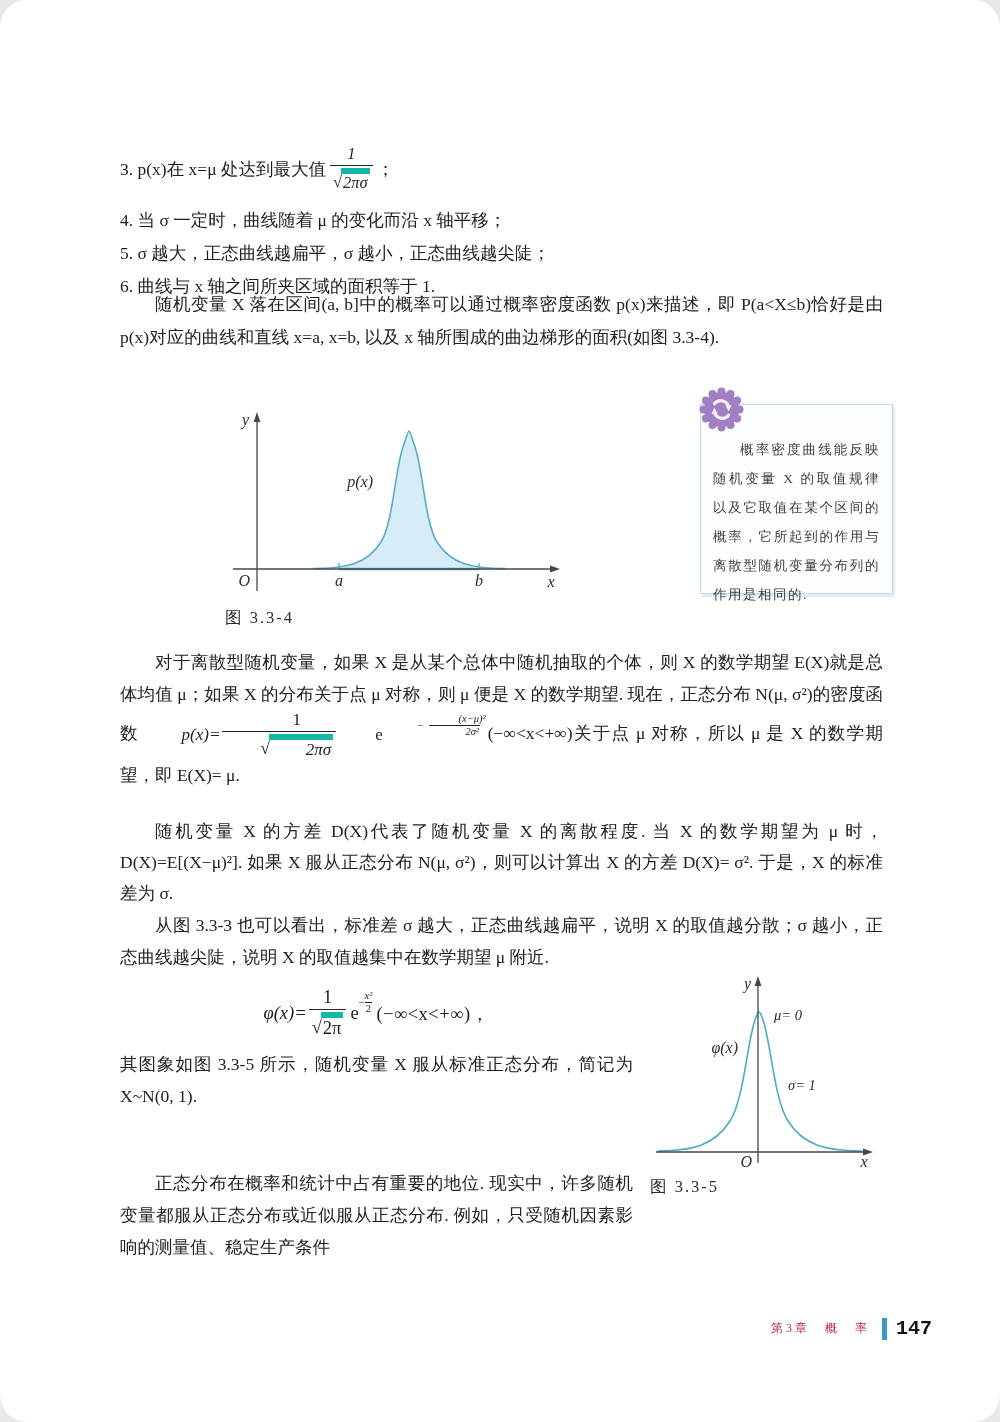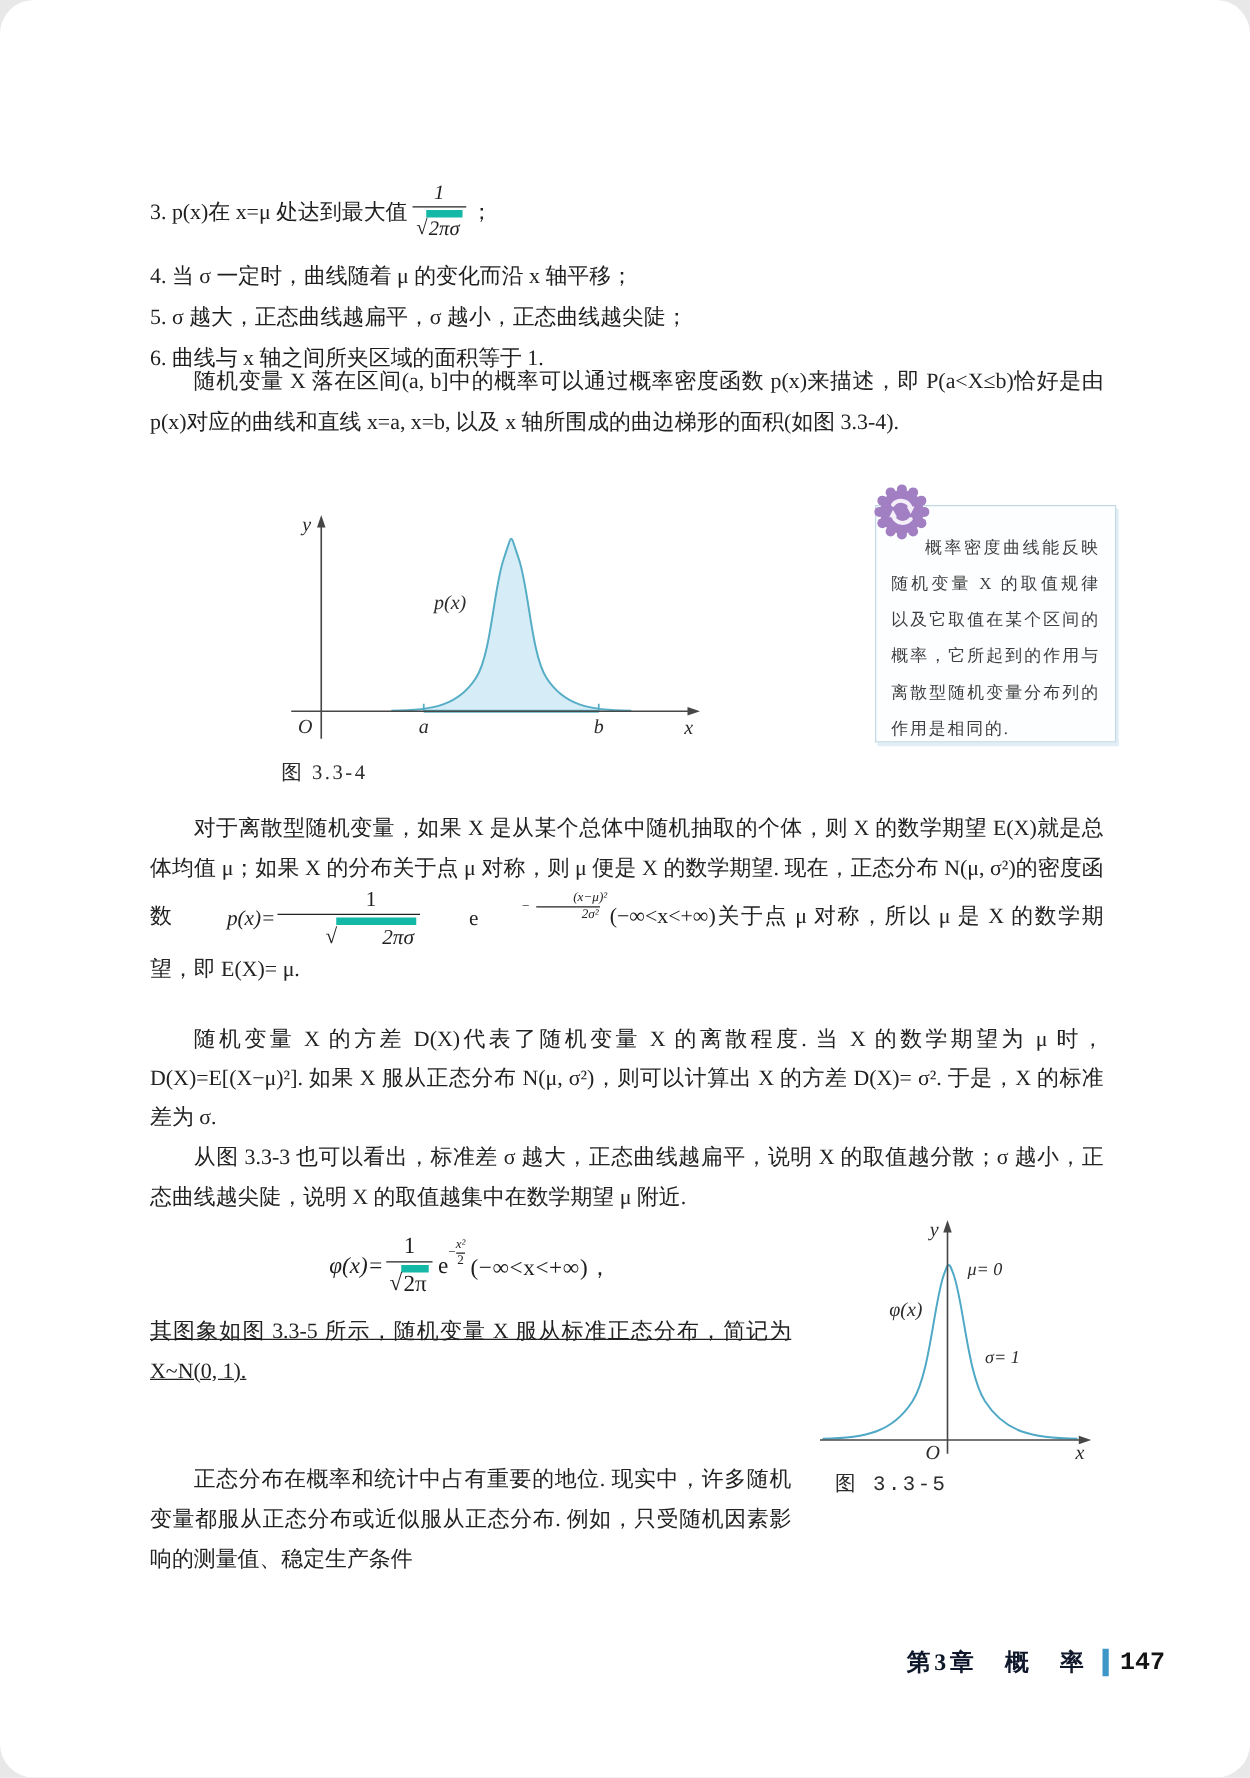--- a/index.html
+++ b/index.html
@@ -25,29 +25,29 @@
   .mfrac{display:inline-flex; flex-direction:column; align-items:center; line-height:1.1;}
   .mden{border-top:0.9px solid #222; padding:0 1px;font-family:Liberation Serif, serif;}
   .f-range{margin-left:4px; letter-spacing:0.5px;}
   .display-formula{display:flex; justify-content:center; align-items:center; font-size:18.5px; margin:6px 0 8px; text-indent:0;}
   .keyword{color:#2b7fb5;}
   
   .caption{font-size:16.5px; letter-spacing:2px; color:#2c2c2c; text-align:left;}
   
   .notebox{
     box-sizing:border-box; border:1px solid #c3d9e5; background:#fdfeff;
-    box-shadow:2px 3px 0 #e2eef5; padding:18px 12px 0 12px;
+    box-shadow:2px 3px 0 #e2eef5; padding:30px 12px 0 12px;
   }
   .notebox .note-text{
     font-size:13.5px; line-height:29px; letter-spacing:1.5px; color:#3e3e3e;
     text-align:justify; text-indent:2em;
   }
   
   .footer{display:flex; justify-content:flex-end; align-items:center;}
-  .footer .chapter{font-size:19px; color:#0f172a; letter-spacing:3px;font-weight:bold;}
+  .footer .chapter{font-size:12px; color:#be185d; letter-spacing:3px;}
   .footer .bar{width:5px; height:22px; background:#3e96c8; margin:0 9px 0 12px;}
   .footer .pagenum{font-family:Liberation Mono, monospace; font-weight:bold; font-size:20px; color:#141414;}
   svg text{font-family:"Liberation Serif","DejaVu Serif",serif;}
   .svglbl{font-style:italic; font-size:16px; fill:#2c2c2c;}
   .svglbl-s{font-style:italic; font-size:14.5px; fill:#2c2c2c;}
 </style>
 </head>
 <body>
 
 <div class="page">
@@ -161,37 +161,37 @@
       <span class="f-base">e</span>
       <span class="sup">
         <span>−</span>
         <span class="mfrac">
           <span class="f-var">x²</span>
           <span class="mden">2</span>
         </span>
       </span>
       <span class="f-range">(−∞&lt;x&lt;+∞)，</span>
     </div>
-    <p class="para" style="margin:0; line-height:32px;text-decoration:underline;">其图象如图 3.3-5 所示，随机变量 X 服从标准正态分布，简记为 X~N(0, 1).</p>
+    <p class="para" style="margin:0; line-height:32px;">其图象如图 3.3-5 所示，随机变量 X 服从标准正态分布，简记为 X~N(0, 1).</p>
   </div>
 
   <svg class="abs" style="left:650px; top:973px;" width="228" height="196" viewBox="0 0 228 196">
     <path d="M 8 178 C 42 177.5 64 173 80 148 C 94 126 97 70 105 47 C 107.5 40 108 39 109 39 C 110 39 110.5 40 113 47 C 121 70 124 126 138 148 C 154 173 176 177.5 212 178" fill="none" stroke="#4fa9c6" stroke-width="1.6"></path>
     <line x1="108" y1="10" x2="108" y2="190" stroke="#474747" stroke-width="1.3"></line>
     <polygon points="108,3 104.6,13 111.4,13" fill="#474747"></polygon>
     <line x1="6" y1="179" x2="216" y2="179" stroke="#474747" stroke-width="1.3"></line>
     <polygon points="223,179 213,175.6 213,182.4" fill="#474747"></polygon>
     <text x="101" y="16" text-anchor="end" class="svglbl">y</text>
     <text x="214" y="194" text-anchor="middle" class="svglbl">x</text>
     <text x="102" y="194" text-anchor="end" class="svglbl">O</text>
     <text x="88" y="80" text-anchor="end" class="svglbl">φ(x)</text>
     <text x="124" y="47" text-anchor="start" class="svglbl-s">μ= 0</text>
     <text x="138" y="117" text-anchor="start" class="svglbl-s">σ= 1</text>
   </svg>
-  <div class="abs caption" style="left:668px; top:1176px; width:228px;font-family:Liberation Mono, monospace;">图 3.3-5</div>
+  <div class="abs caption" style="left:650px; top:1176px; width:228px;">图 3.3-5</div>
 
   <p class="abs para indent" style="left:120px; top:1167px; width:513px; margin:0; line-height:32px;">正态分布在概率和统计中占有重要的地位. 现实中，许多随机变量都服从正态分布或近似服从正态分布. 例如，只受随机因素影响的测量值、稳定生产条件</p>
 
   <div class="abs footer" style="left:0px; top:1317px; width:932px;">
     <span class="chapter">第3章　概　率</span>
     <span class="bar"></span>
     <span class="pagenum">147</span>
   </div>
 
 </div>

